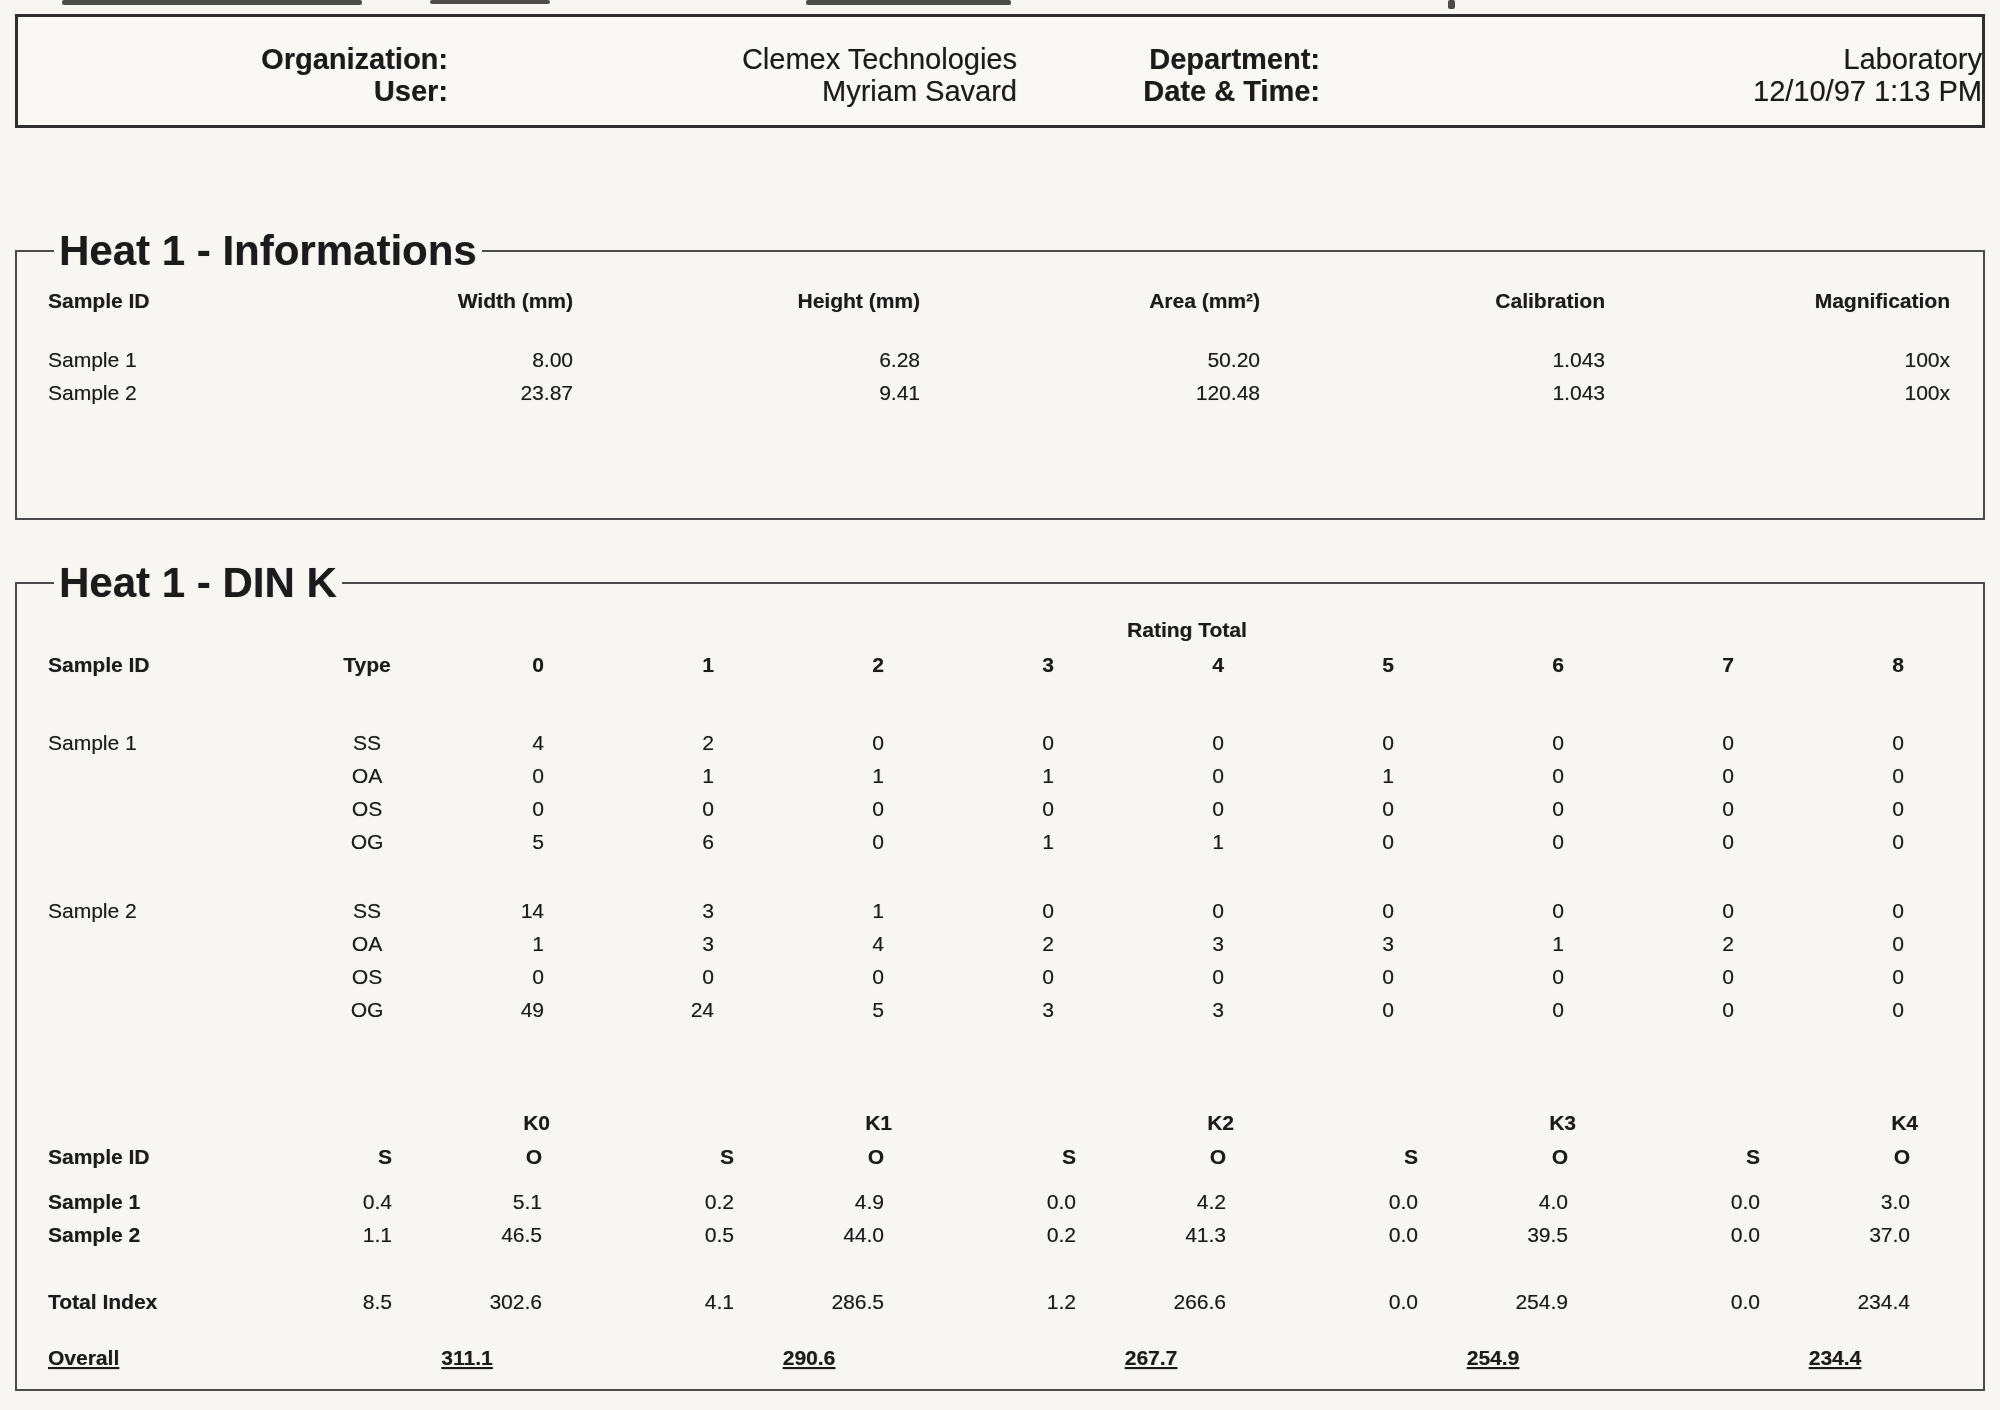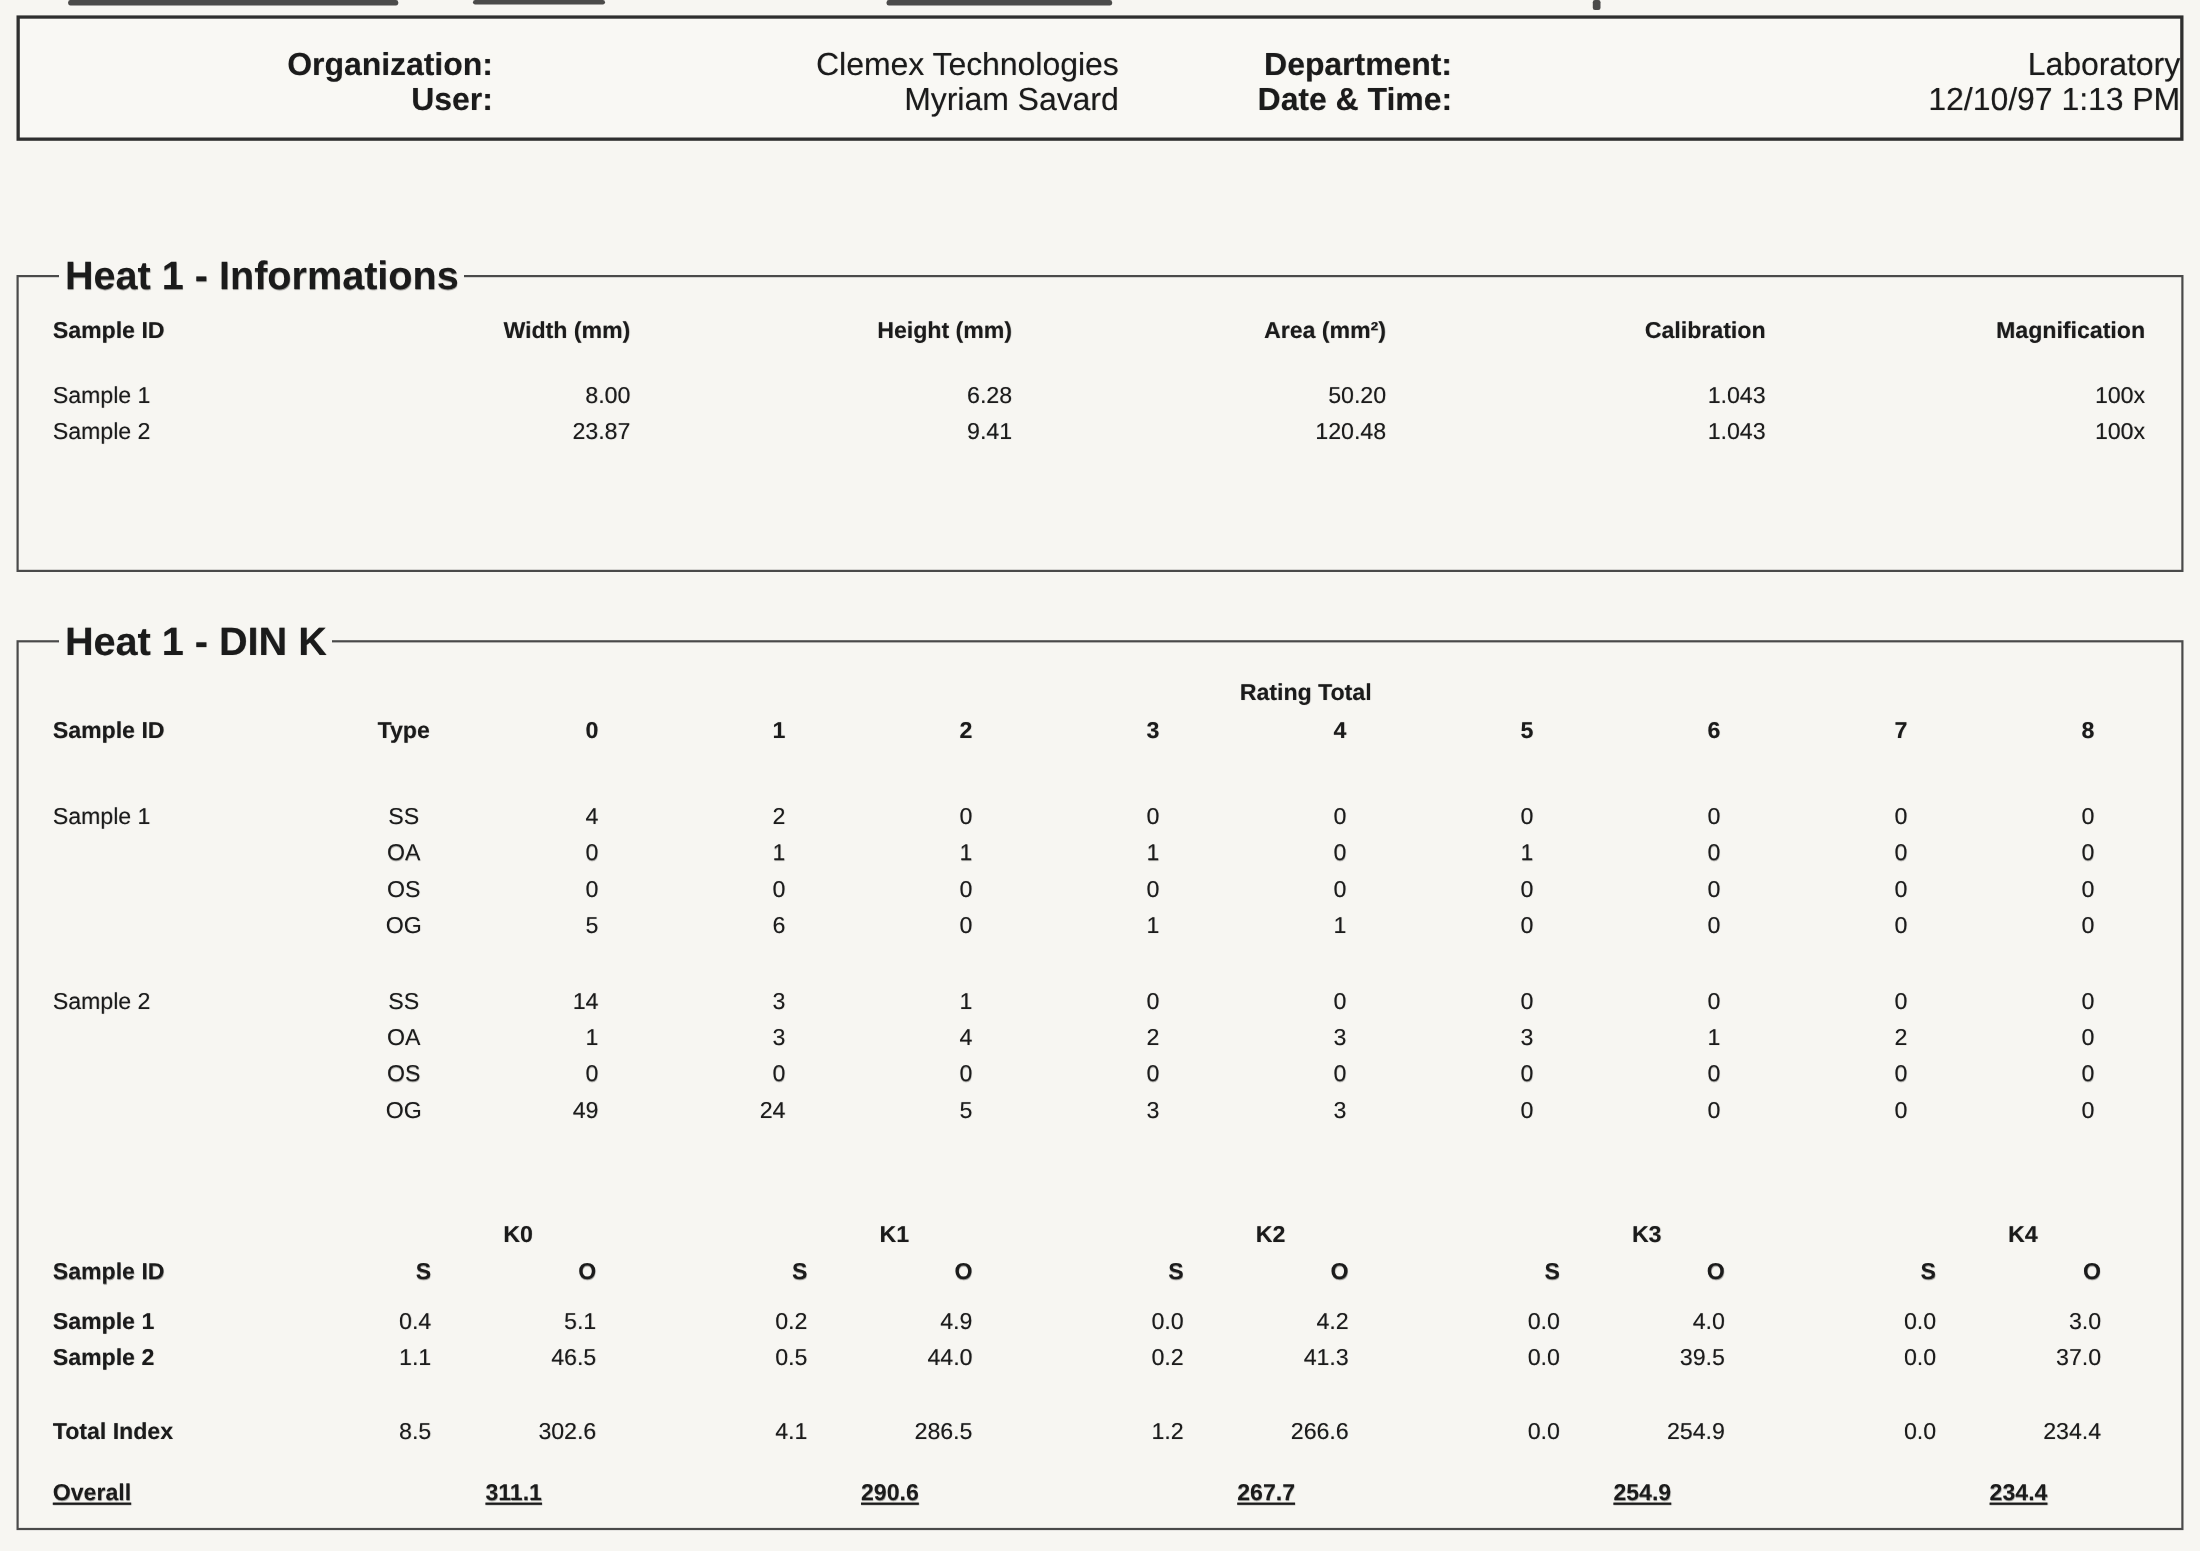--- a/index.html
+++ b/index.html
@@ -27,21 +27,21 @@
   .hb-label{font-weight:bold;}
 
   
   fieldset{
     border:2px solid #4a4a4a;padding:0 31px;box-sizing:border-box;
     margin:0 15px;background:transparent;
   }
   fieldset.info{margin-top:104px;height:288px;}
   fieldset.dink{margin-top:44px;height:827px;}
   legend{
-    font-size:36px;line-height:38px;font-weight:bold;
+    font-size:42px;line-height:38px;font-weight:bold;
     padding:0 5px;margin-left:6px;
   }
 
   
   table{border-collapse:collapse;table-layout:fixed;font-size:21px;color:inherit;}
   td{vertical-align:top;line-height:33px;padding:0;overflow:visible;}
   .b{font-weight:bold;}
   .al{text-align:left;}
   .ar{text-align:right;}
 
@@ -55,21 +55,21 @@
   .t-rate .rnrow td{height:36px;line-height:36px;}
   .t-rate .hrow td{height:34px;line-height:34px;}
   .t-rate .sp44 td{height:44px;}
   .t-rate .sp36 td{height:36px;}
   .cwrap{display:flex;justify-content:center;}
   .cwrap span{white-space:nowrap;font-weight:bold;}
 
   .t-k{width:1870px;margin-top:79px;}
   .t-k td.o{padding-right:8px;text-align:right;}
   .t-k td.s{text-align:right;}
-  .t-k .krow td{height:35px;line-height:35px;text-align:center;}
+  .t-k .krow td{height:35px;line-height:35px;text-align:right;}
   .t-k .sp12 td{height:12px;}
   .t-k .sp34 td{height:34px;}
   .t-k .sp22 td{height:22px;}
   .t-k .ovrow td{height:35px;line-height:35px;text-decoration:underline;}
   .t-k .ovv{text-align:center;padding-right:8px;font-weight:bold;}
 </style>
 </head>
 <body>
 
 <div class="page">

